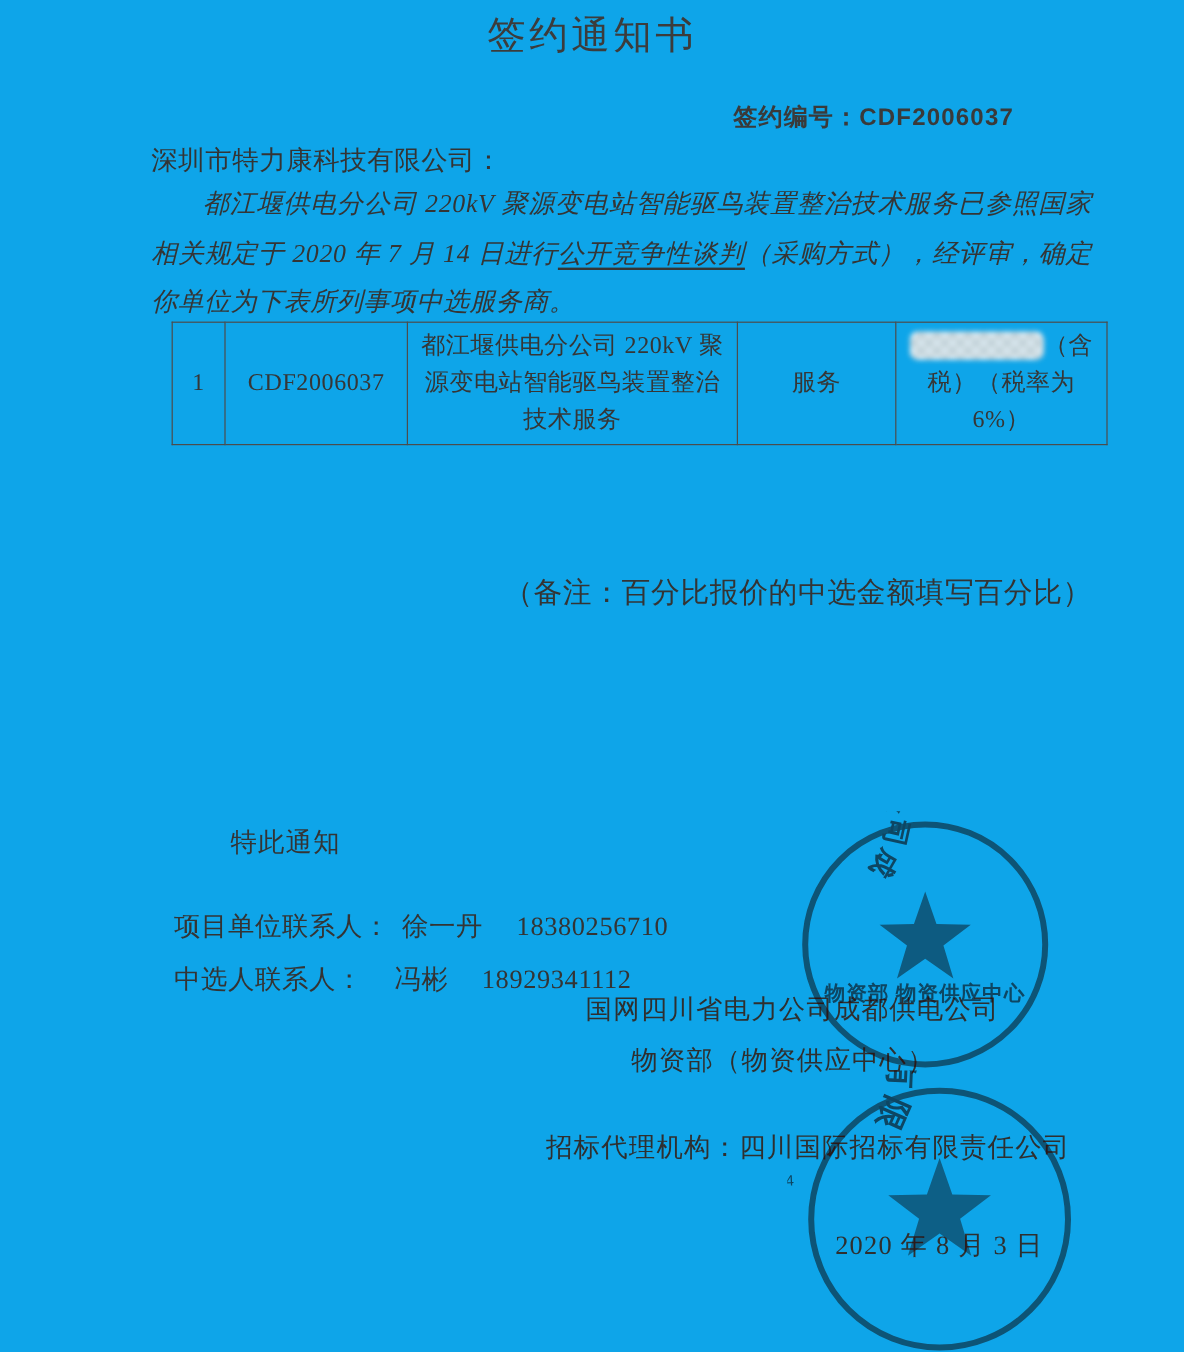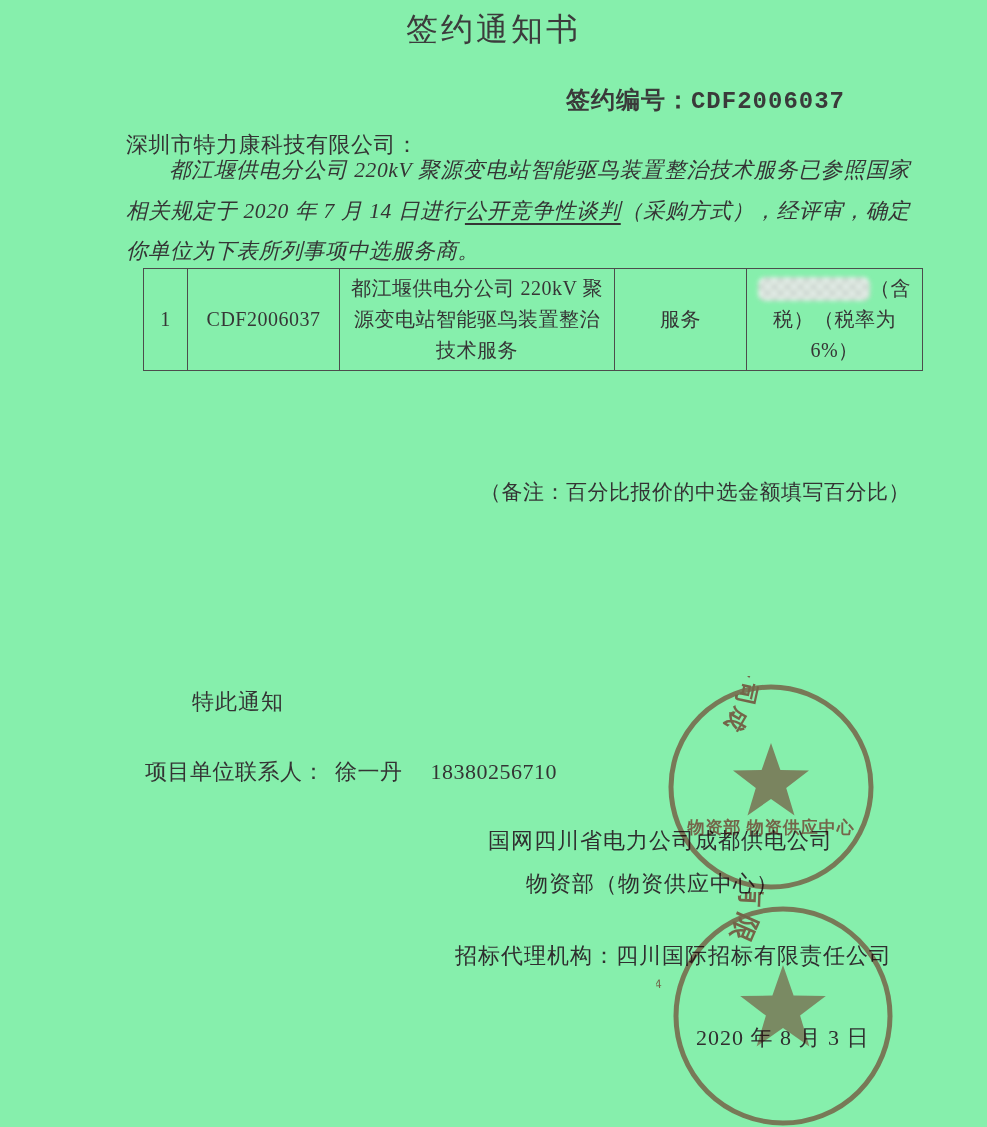--- a/index.html
+++ b/index.html
@@ -1,33 +1,33 @@
 <!DOCTYPE html>
 <html><head>
 <meta charset="utf-8">
 <style>
   * { margin:0; padding:0; box-sizing:border-box; }
   html,body { background:#e9e9e9; }
   .page {
     position:relative; width:987px; height:1127px; margin:0 auto;
-    background:#86efac; overflow:hidden;
+    background:#0ea5e9; overflow:hidden;
     font-family:"Liberation Serif","DejaVu Serif",serif;
     color:#343434;
   }
   .title {
     position:absolute; top:8px; left:0; width:100%;
     text-align:center; font-size:32px; letter-spacing:3px; color:#3c3c3c;
     font-weight:400;
   }
   .ref-line {
     position:absolute; top:84px; right:142px;
-    font-family:Liberation Mono, monospace;
-    font-weight:600; font-size:24px; color:#3a3a3a; letter-spacing:1px;
+    font-family:Liberation Sans, sans-serif;
+    font-weight:600; font-size:20px; color:#3a3a3a; letter-spacing:1px;
   }
-  .addressee { position:absolute; left:126px; top:130px; font-size:22px; letter-spacing:.5px;text-align:center; }
+  .addressee { position:absolute; left:126px; top:119px; font-size:22px; letter-spacing:.5px;text-align:center; }
   .para {
     position:absolute; left:126px; width:784px;
     font-size:21.5px; line-height:40.5px; letter-spacing:.6px;
     text-align:justify; text-indent:2em; color:#353535;font-style:italic;
   }
   .para1 { top:150px; }
   .para2 { top:511px; line-height:42.5px; }
   .u-seg { text-decoration:underline; text-underline-offset:5px; }
 
   table.notice-table {
@@ -45,21 +45,21 @@
   .amt-cell { line-height:31px; }
   .totals-cell { text-align:left; height:58px; line-height:29px; padding:2px 10px; font-size:20px; }
 
   .redact {
     display:inline-block; height:24px; border-radius:7px; vertical-align:-6px;
     background:repeating-conic-gradient(#d7d7d7 0% 25%, #ededed 0% 50%);
     background-size:13px 13px; filter:blur(2px); opacity:.9;
   }
   .r-amt{width:112px} .r-small{width:112px} .r-big{width:246px; height:25px}
 
-  .remark { position:absolute; top:478px; right:77px; font-size:21px; letter-spacing:.5px;margin-left:16px; }
+  .remark { position:absolute; top:478px; right:77px; font-size:24px; letter-spacing:.5px;margin-left:16px; }
   .notice-word { position:absolute; left:192px; top:671px; font-size:22px; letter-spacing:1px;margin-top:16px; }
   .contact { position:absolute; left:145px; font-size:22px; letter-spacing:.5px;margin-top:47px; }
   .contact .c-name { margin-left:10px; }
   .contact .c-phone { margin-left:28px; }
   .contact-1 { top:710px; }
   .contact-2 { top:754px; }
   .contact-2 .c-name { margin-left:26px; }
 
   .sig { position:absolute; font-size:22px; letter-spacing:1px; color:#2f2f2f; }
   .sig-company { left:488px; top:826px; }
@@ -109,20 +109,23 @@
     </table>
 
   <div class="remark">（备注：百分比报价的中选金额填写百分比）</div>
 
 
   <div class="notice-word">特此通知</div>
 
   <div class="contact contact-1">
     <span>项目单位联系人：</span><span class="c-name">徐一丹</span><span class="c-phone">18380256710</span>
   </div>
+  <div class="contact contact-2">
+    <span>中选人联系人：</span><span class="c-name">冯彬</span><span class="c-phone">18929341112</span>
+  </div>
 
   <div class="sig sig-company">国网四川省电力公司成都供电公司</div>
   <div class="sig sig-dept">物资部（物资供应中心）</div>
   <div class="sig sig-agency">招标代理机构：四川国际招标有限责任公司</div>
   <div class="sig sig-date">2020 年 8 月 3 日</div>
 
   <div class="stamp stamp-1">
     <svg viewBox="0 0 222 222">
       <g fill="none" stroke="#dd5f5f">
         <circle cx="111" cy="111" r="100" stroke-width="5" opacity="0.9"></circle>

